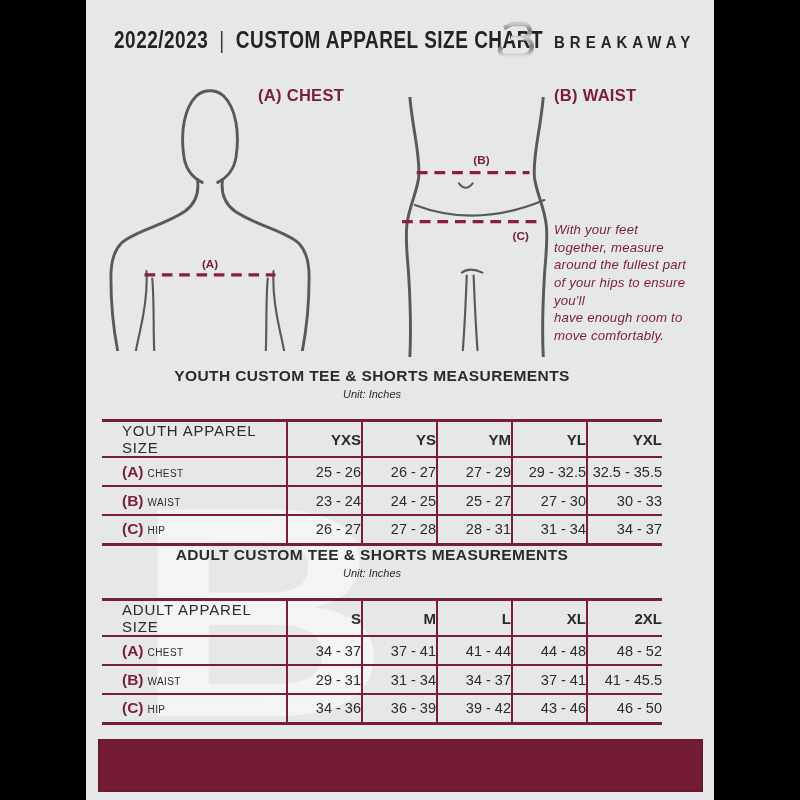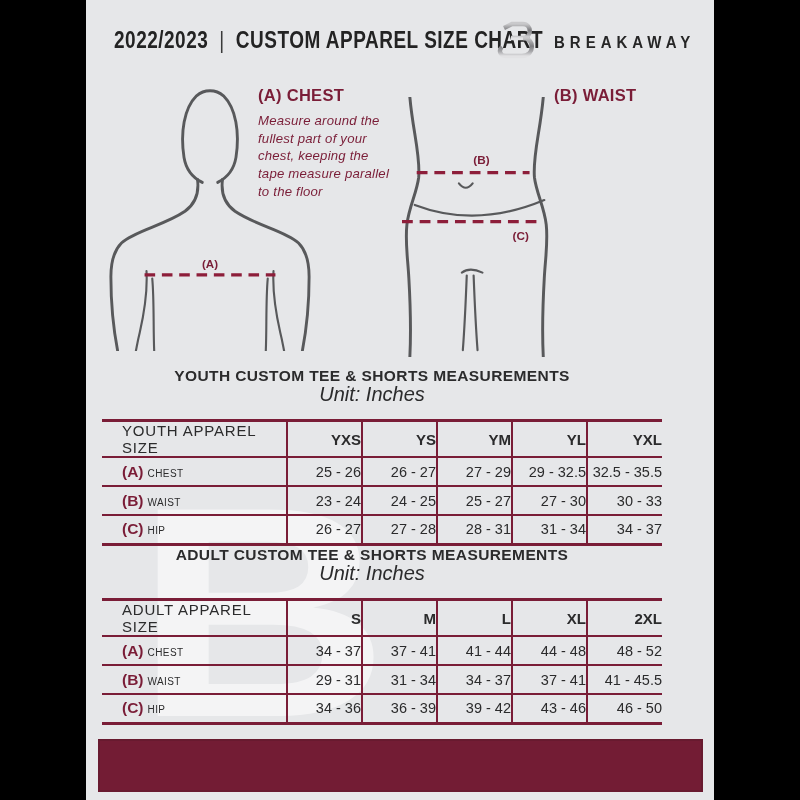--- a/index.html
+++ b/index.html
@@ -54,21 +54,21 @@
   
   .guide{position:absolute;z-index:2;}
   .guide h3{color:var(--maroon);font-size:16.5px;font-weight:bold;letter-spacing:.3px;margin-bottom:7px;}
   .guide p{
     color:var(--maroon);font-style:italic;font-size:13.2px;line-height:1.34;
     white-space:pre-line;letter-spacing:.2px;
   }
   
   .size-section{position:absolute;left:16px;width:540px;z-index:1;text-align:center;}
   .section-title{font-weight:bold;font-size:15.5px;letter-spacing:.4px;color:var(--ink);line-height:19px;}
-  .section-unit{font-style:italic;font-size:20px;color:var(--ink);line-height:18px;margin-bottom:4px;}
+  .section-unit{font-style:italic;font-size:11px;color:var(--ink);line-height:18px;margin-bottom:4px;}
   table.size-table{
     width:560px;margin:16px auto;border-collapse:collapse;table-layout:fixed;
     border-top:3px solid var(--maroon);border-bottom:3px solid var(--maroon);
   }
   .size-table th,.size-table td{border-right:2px solid var(--maroon);text-align:right;vertical-align:middle;}
   .size-table th:last-child,.size-table td:last-child{border-right:none;}
   .size-table thead tr{border-bottom:2px solid var(--maroon);}
   .size-table tbody tr:not(:last-child){border-bottom:2px solid var(--maroon);}
   .size-table th{height:31px;font-size:15px;font-weight:bold;color:var(--ink);}
   .size-table th.label-col{font-weight:normal;letter-spacing:.8px;font-size:15px;}
@@ -135,30 +135,32 @@
     <path class="thin" d="M 74 182 C 73 208 72 232 70 258"></path>
     <path class="thin" d="M 81 182 C 82 208 83 232 85 258"></path>
     <path class="dashline" d="M 23 77 L 138 77"></path>
     <path class="dashline" d="M 8 127 L 148 127"></path>
     <text x="89" y="68" text-anchor="middle">(B)</text>
     <text x="129" y="146" text-anchor="middle">(C)</text>
   </svg>
 
   <div class="guide" style="left:172px;top:86px;width:190px;">
     <h3>(A) CHEST</h3>
-    <p>Measure around the
-fullest part of your
-chest, keeping the
-tape measure parallel
-to the floor</p>
   </div>
   <div class="guide" style="left:468px;top:86px;width:170px;">
     <h3>(B) WAIST</h3>
   </div>
   <div class="guide" style="left:468px;top:221px;width:178px;">
+    <p>With your feet
+together, measure
+around the fullest part
+of your hips to ensure
+you'll
+have enough room to
+move comfortably.</p>
   </div>
 
   <div class="size-section" style="top:366px;">
     <div class="section-title">YOUTH CUSTOM TEE &amp; SHORTS MEASUREMENTS</div>
     <div class="section-unit">Unit: Inches</div>
     <table class="size-table">
       <thead>
         <tr>
           <th class="label-col">YOUTH APPAREL SIZE</th>
           <th>YXS</th>

